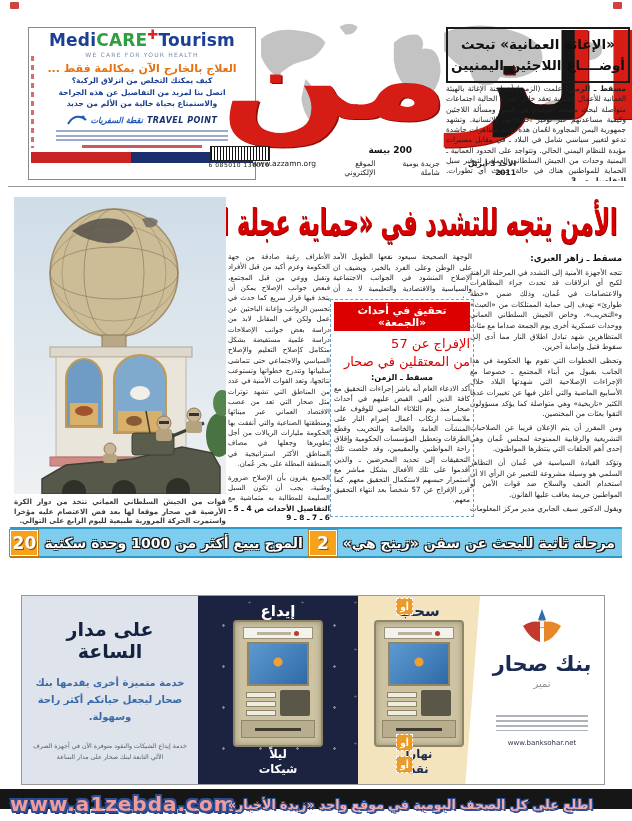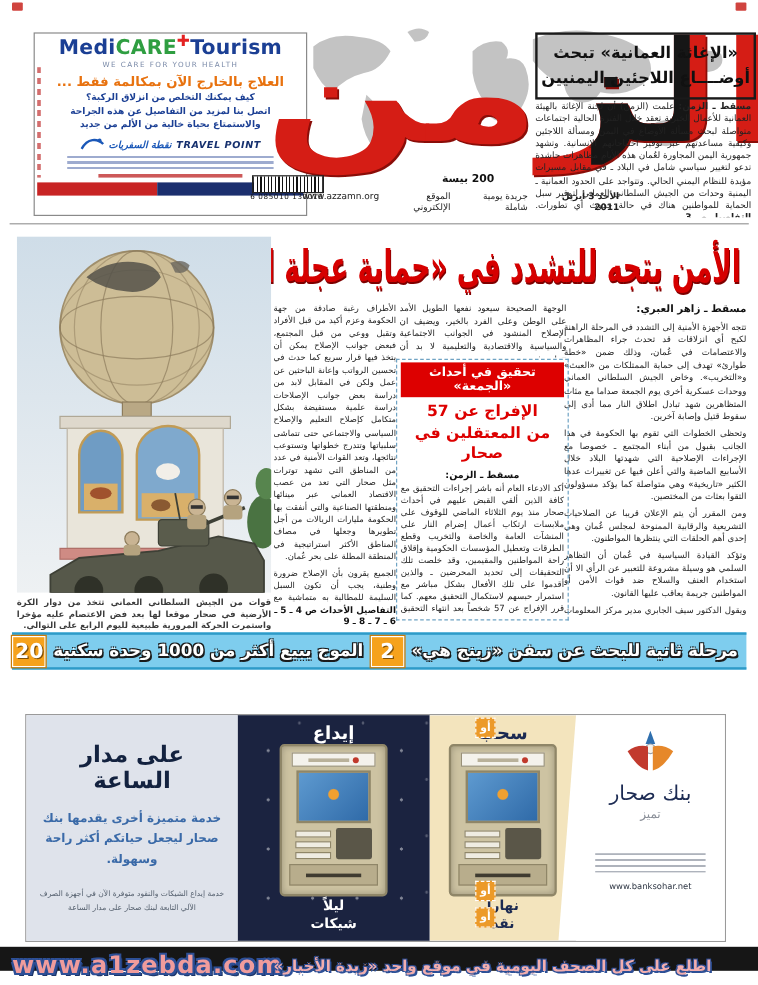--- a/index.html
+++ b/index.html
@@ -70,21 +70,21 @@
   .col-right{left:470px;top:252px;width:152px;height:262px;}
   .col-mid-top{left:333px;top:252px;width:139px;height:46px;}
   .col-left{left:228px;top:252px;width:102px;height:250px;font-size:7.0px;}
   .col-left-more{left:228px;top:504px;width:102px;font-size:7.4px;font-weight:bold;color:#111;text-align:right;}
 
   
   .sohar-box{left:330px;top:299px;width:144px;height:218px;border:1px dashed #6fa3c4;
     box-sizing:border-box;padding:2px 3px;display:flex;flex-direction:column;}
   .sohar-kicker{background:#dd0000;color:#fff;font-size:10.5px;font-weight:bold;
     text-align:center;padding:2px 0 3px;}
-  .sohar-hl{color:#dd0000;font-weight:bold;font-size:13px;text-align:center;line-height:1.35;margin-top:4px;}
+  .sohar-hl{color:#dd0000;font-weight:normal;font-size:13px;text-align:right;line-height:1.35;margin-top:4px;}
   .sohar-byline{font-size:8px;font-weight:bold;text-align:center;margin:3px 0 2px;color:#111;}
   .sohar-body{flex:1;font-size:7.1px;line-height:1.42;color:#1c1c1c;overflow:hidden;}
   .sohar-body p{margin:0 0 3px;}
 
   
   .photo{left:14px;top:197px;width:212px;height:297px;}
   .caption{left:14px;top:497px;width:212px;height:28px;font-size:7.1px;font-weight:bold;
     color:#3d3d3d;line-height:1.35;}
 
   
@@ -95,21 +95,21 @@
     text-shadow:1.3px 1.3px 0 #1a1a1a,-1px -1px 0 #1a1a1a,1px -1px 0 #1a1a1a,-1px 1px 0 #1a1a1a;}
   .page-badge{flex:0 0 auto;width:26px;height:24px;background:#f6a21c;border:1px solid #fff;
     outline:1px solid #c87d0e;color:#fff;font-size:17px;font-weight:bold;display:flex;
     align-items:center;justify-content:center;text-shadow:1px 1px 0 #7e4e05;}
 
   
   .bank-ad{left:21px;top:595px;width:584px;height:190px;border:1px solid #9a9a9a;
     box-sizing:border-box;display:flex;direction:rtl;background:#fff;}
   .brand-panel{flex:0 0 124px;background:#fff;display:flex;flex-direction:column;
     align-items:center;justify-content:flex-start;padding:10px 6px 6px;box-sizing:border-box;}
-  .brand-name{color:#1b2a52;font-weight:normal;font-size:17px;margin-top:4px;letter-spacing:1px;}
+  .brand-name{color:#1b2a52;font-weight:bold;font-size:21px;margin-top:4px;letter-spacing:1px;}
   .brand-tag{color:#8a8f98;font-size:10px;margin-top:2px;letter-spacing:3px;}
   .brand-lines{margin-top:26px;width:92px;height:16px;
     background:repeating-linear-gradient(180deg,#9aa0ab 0 1.5px,transparent 1.5px 5px);opacity:.8;}
   .brand-url{margin-top:8px;font-size:7px;color:#2c3442;}
   .sect-cream{flex:0 0 122px;background:#f3e4bd;clip-path:polygon(0 0,100% 0,88% 100%,0 100%);
     display:flex;flex-direction:column;align-items:center;justify-content:space-between;
     padding:6px 4px;box-sizing:border-box;}
   .sect-navy{flex:0 0 160px;background:#1b2340;
     background-image:radial-gradient(rgba(255,255,255,.45) 1px,transparent 1.4px),
                      radial-gradient(rgba(255,255,255,.25) 1px,transparent 1.4px);

